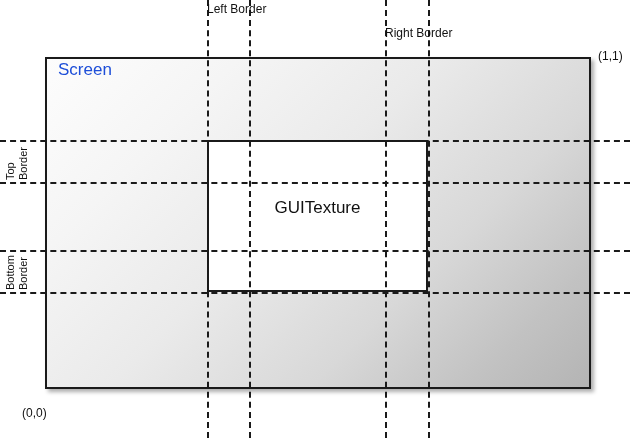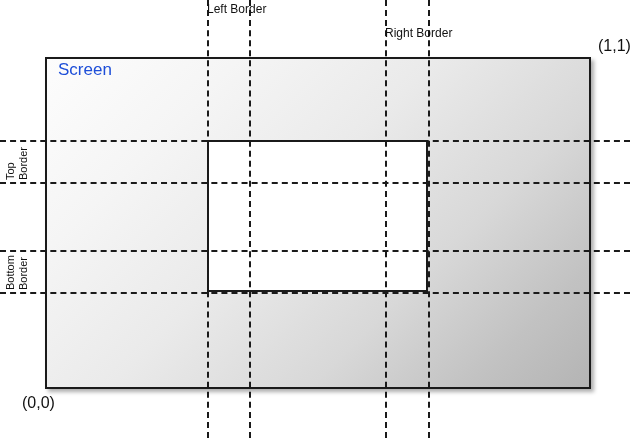--- a/index.html
+++ b/index.html
@@ -101,23 +101,24 @@
     transform: rotate(-90deg);
     transform-origin: left top;
   }
   .side-lbl .l1, .side-lbl .l2 {
     display: block;
   }
 
   
   .corner-lbl {
     position: absolute;
-    font-size: 16px;
+    font-size: 12px;
     color: #111111;
     white-space: nowrap;
+    margin-top: 12px;
   }
 </style>
 </head>
 <body>
 
 <div id="stage">
 
   <div class="screen-rect"></div>
 
   <div class="screen-label">Screen</div>
@@ -127,20 +128,21 @@
   <div class="hline" style="top:140px;"></div>
   <div class="hline" style="top:182px;"></div>
   <div class="hline" style="top:250px;"></div>
   <div class="hline" style="top:292px;"></div>
 
   <div class="vline" style="left:207px;"></div>
   <div class="vline" style="left:249px;"></div>
   <div class="vline" style="left:385px;"></div>
   <div class="vline" style="left:428px;"></div>
 
+  <div class="guitexture-label">GUITexture</div>
 
   <div class="top-lbl" style="left:207px; width:42px; top:3px;">
     <span class="l1">Left</span>
     <span class="l2">Border</span>
   </div>
 
   <div class="top-lbl" style="left:385px; width:43px; top:3px;margin-top:24px;">
     <span class="l1">Right</span>
     <span class="l2">Border</span>
   </div>

